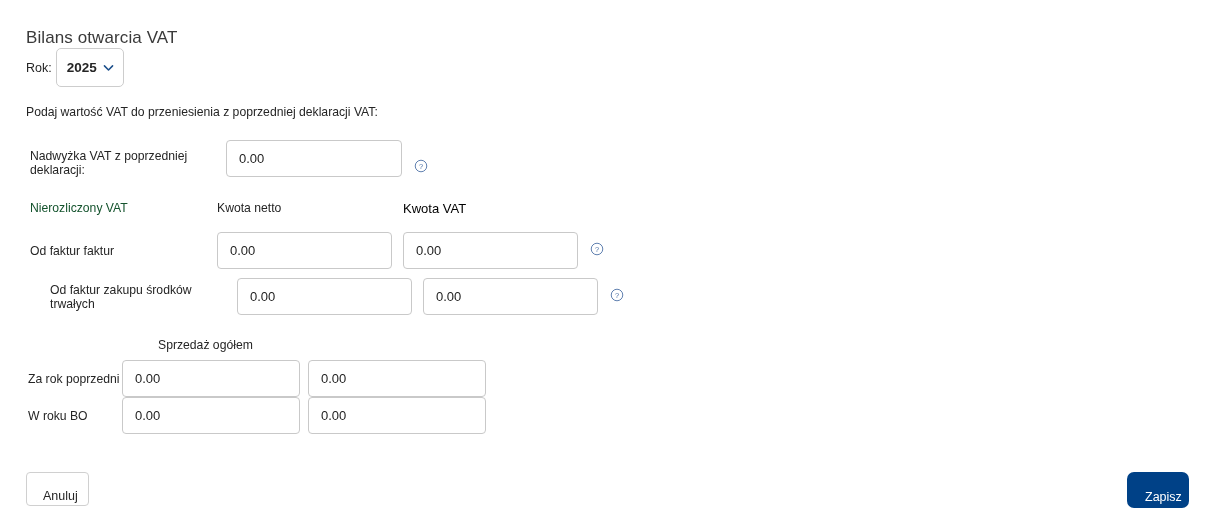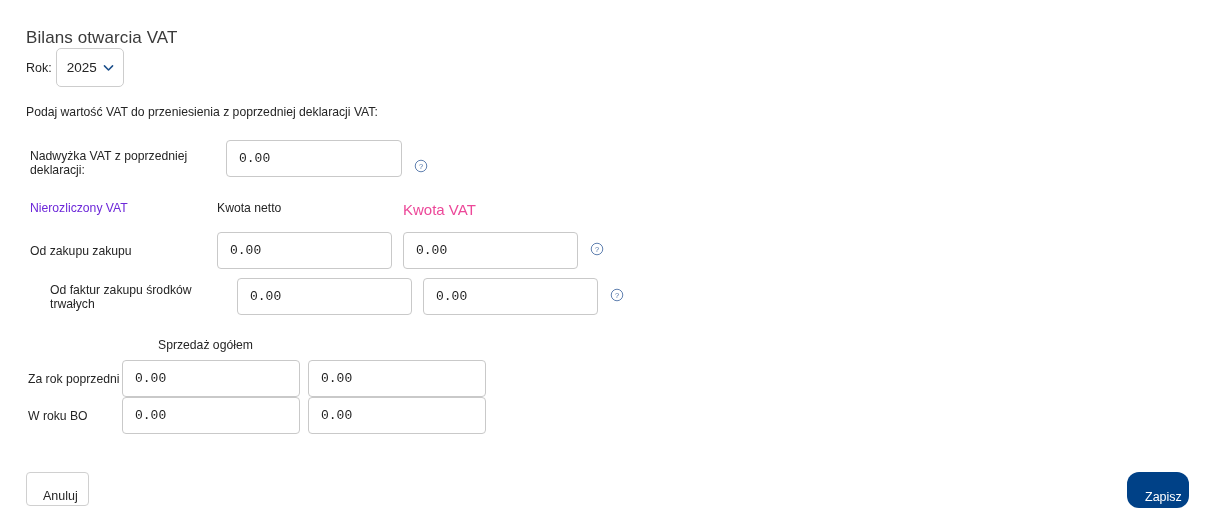--- a/index.html
+++ b/index.html
@@ -46,20 +46,21 @@
     width: 68px;
     height: 39px;
     border: 1px solid #cdcdcd;
     border-radius: 5px;
     background: #fff;
     display: flex;
     align-items: center;
     justify-content: space-between;
     padding: 0 8px 0 10px;
     cursor: pointer;
+    font-weight: bold;
   }
   .select-value {
     font-size: 13.5px;
     color: #252525;
   }
   .chev {
     width: 13px;
     height: 13px;
     display: block;
   }
@@ -85,21 +86,21 @@
     font-size: 12.2px;
     color: #252525;
     width: 196px;
     text-align: left;
   }
   .inp {
     height: 37px;
     border: 1px solid #c9c9c9;
     border-radius: 4px;
     background: #fff;
-    font-family: Liberation Mono, monospace;
+    font-family: Liberation Sans, sans-serif;
     font-size: 13px;
     color: #1d1d1d;
     padding: 8px 12px;
     outline: none;
   }
   .inp::placeholder { color: #1d1d1d; }
   .inp-surplus { width: 176px; }
 
   .help {
     width: 14px;
@@ -113,23 +114,23 @@
   .tbl1 {
     position: absolute;
     left: 30px;
     top: 201px;
   }
   .tbl1 .hdr {
     display: flex;
     align-items: flex-start;
     height: 22px;
   }
-  .tbl1 .hdr .c0 { width: 187px; font-size: 12.2px; color: #6d28d9; }
+  .tbl1 .hdr .c0 { width: 187px; font-size: 12.2px; color: #14532d; }
   .tbl1 .hdr .c1 { width: 186px; font-size: 12.2px; color: #252525; }
-  .tbl1 .hdr .c2 { width: 186px; font-size: 15px; color: #ec4899; }
+  .tbl1 .hdr .c2 { width: 186px; font-size: 13px; color: #000000; }
 
   .tbl1 .row {
     display: flex;
     align-items: center;
     margin-top: 9px;
   }
   .tbl1 .row .lab {
     font-size: 12.2px;
     color: #252525;
     width: 187px;
@@ -181,21 +182,21 @@
     cursor: pointer;
     padding: 16px;
   }
   .btn-save {
     position: absolute;
     left: 1127px;
     top: 472px;
     width: 62px;
     height: 29px;
     border: none;
-    border-radius: 12px;
+    border-radius: 7px;
     background: #004187;
     font-family: "Liberation Sans", sans-serif;
     font-size: 12.5px;
     color: #ffffff;
     cursor: pointer;
     padding: 18px;
   }
 </style>
 </head>
 <body>
@@ -229,21 +230,21 @@
 
 <div class="tbl1">
 
   <div class="hdr">
     <div class="c0">Nierozliczony VAT</div>
     <div class="c1">Kwota netto</div>
     <div class="c2">Kwota VAT</div>
   </div>
 
   <div class="row">
-    <div class="lab">Od zakupu zakupu</div>
+    <div class="lab">Od faktur faktur</div>
     <input class="inp inp-n" type="text" value="0.00" style="">
     <span class="gap"></span>
     <input class="inp inp-n" type="text" value="0.00" style="">
     <span>
       <svg class="help" viewBox="0 0 16 16" fill="none" aria-hidden="true">
         <circle cx="8" cy="8" r="6.6" stroke="#4a6fa5" stroke-width="1"></circle>
         <text x="8" y="11.3" text-anchor="middle" font-family="Liberation Sans, sans-serif" font-size="8.4" fill="#4a6fa5">?</text>
       </svg>
     </span>
   </div>

